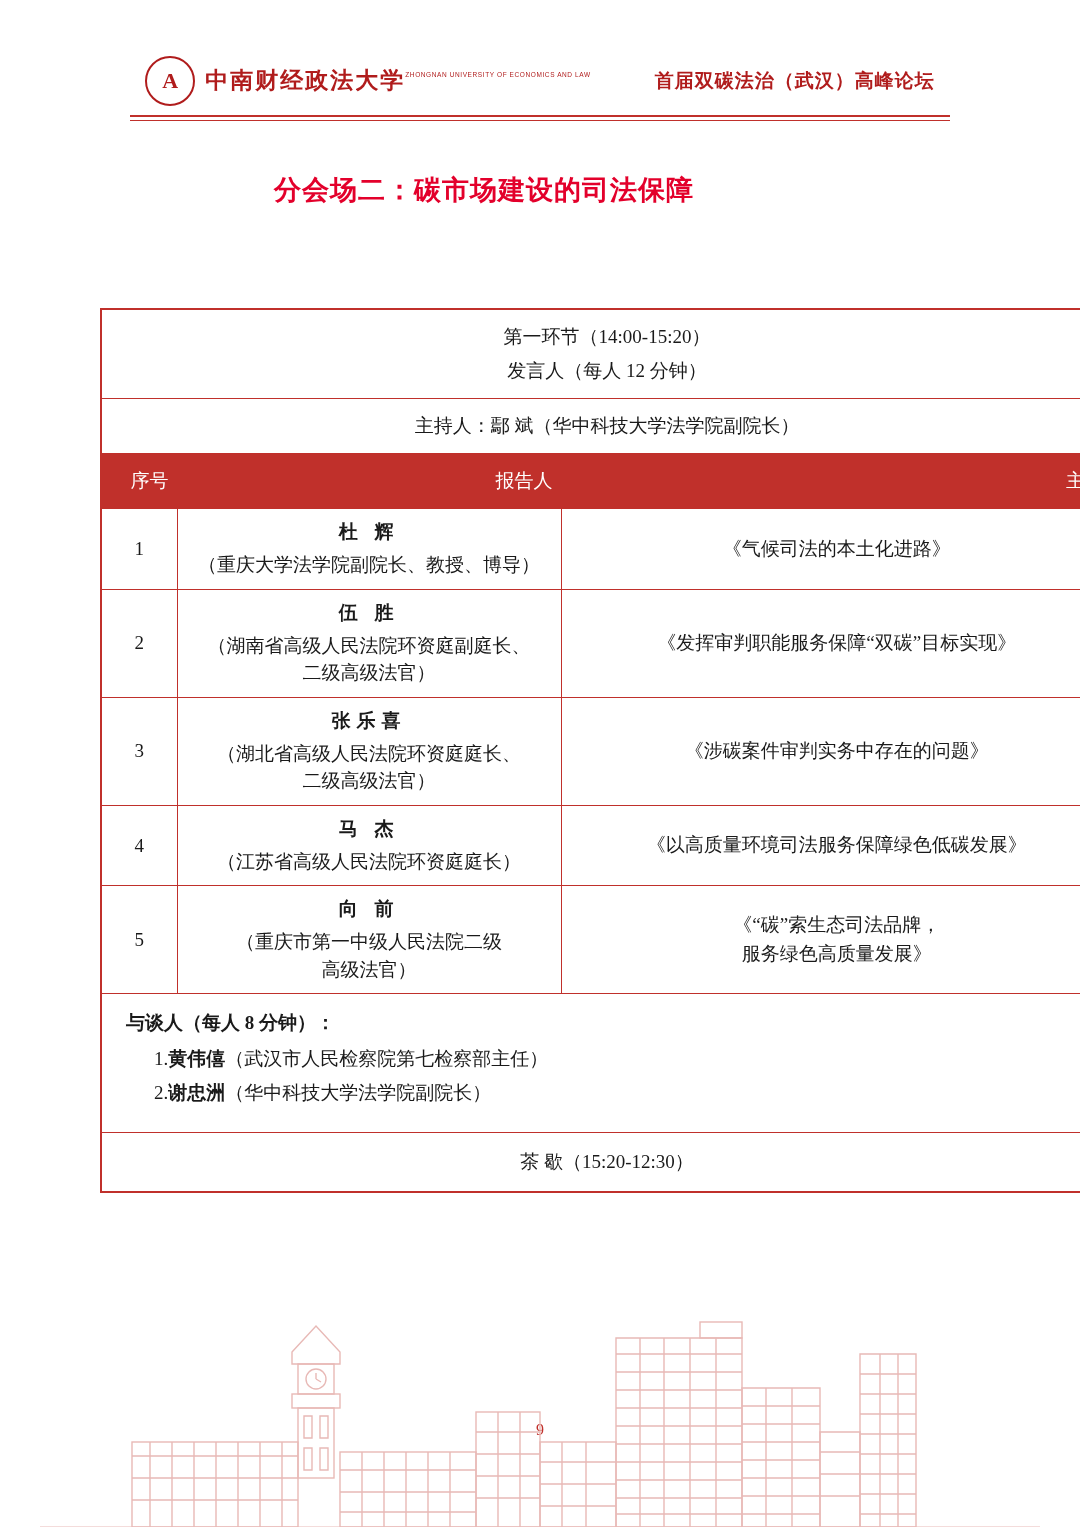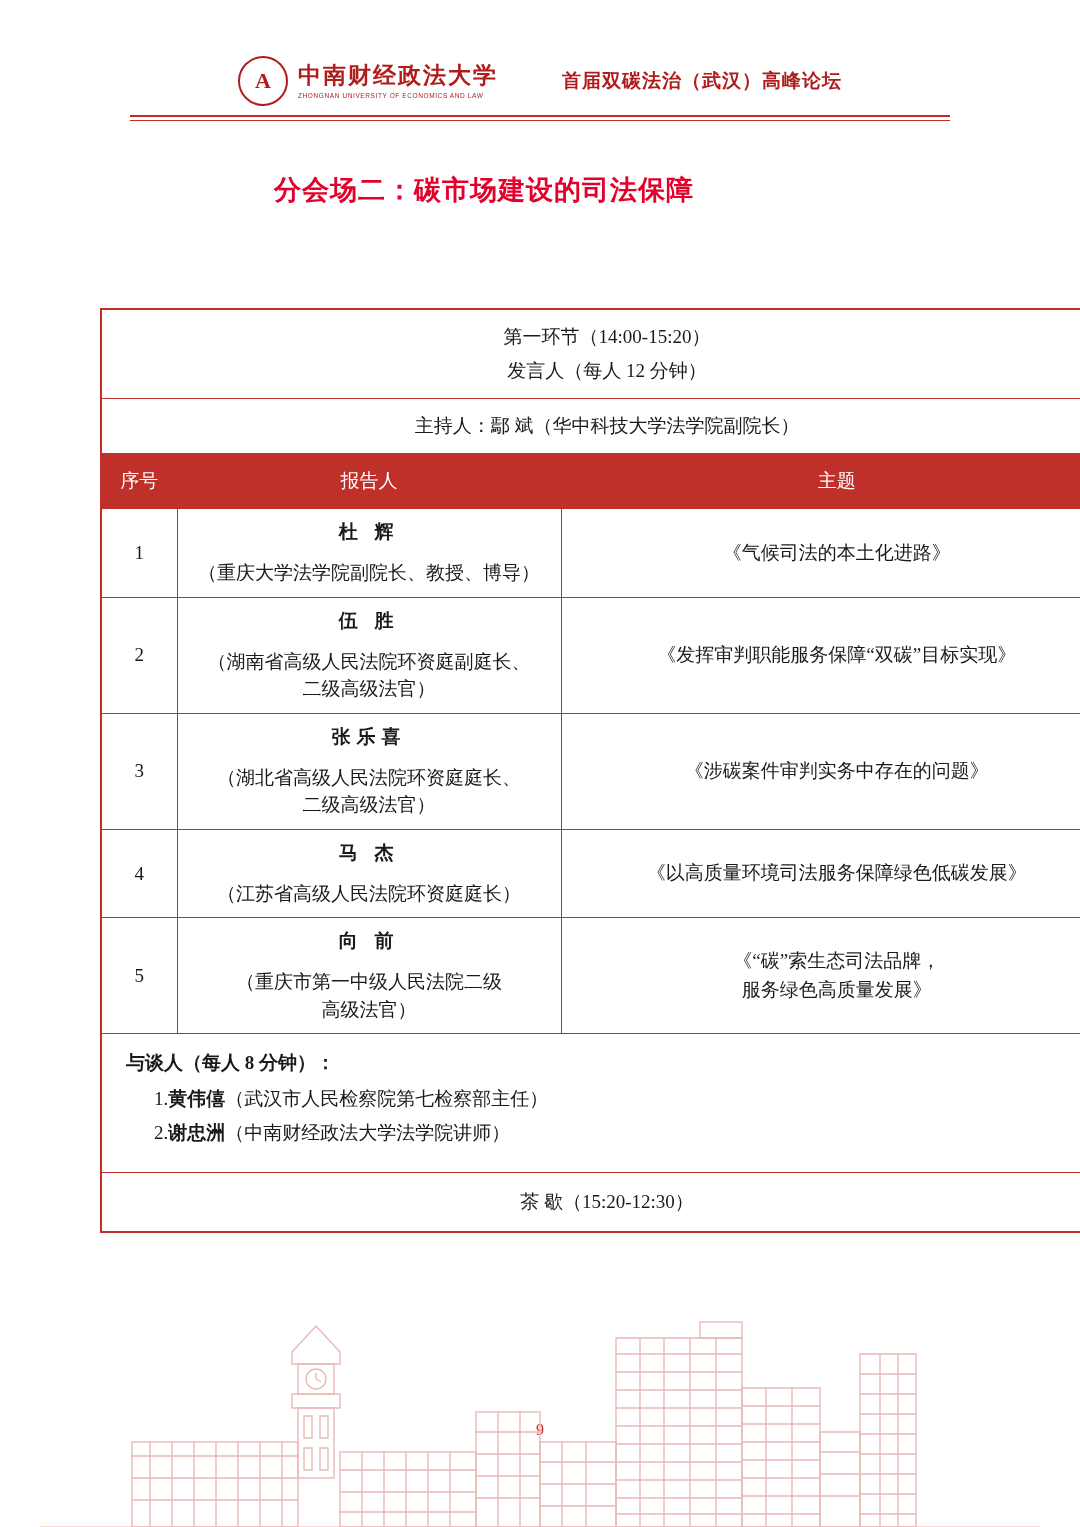--- a/index.html
+++ b/index.html
@@ -20,21 +20,21 @@
   }
   .header-inner{display:flex;align-items:center;gap:64px;}
   .logo-wrap{display:flex;align-items:center;gap:10px;}
   .logo-seal{
     width:46px;height:46px;border-radius:50%;
     border:2px solid #b01c1c;
     display:flex;align-items:center;justify-content:center;
     color:#b01c1c;font-weight:bold;font-size:22px;
     font-family:"Liberation Serif", serif;
   }
-  .logo-text{display:flex;flex-direction:column;justify-content:center;}
+  .logo-text{display:flex;flex-direction:row;justify-content:center;}
   .logo-cn{
     color:#b01c1c;font-size:23px;font-weight:bold;letter-spacing:2px;
     font-family:"Liberation Serif", serif;line-height:1.1;
   }
   .logo-en{
     color:#b01c1c;font-size:6.5px;letter-spacing:.6px;margin-top:3px;
     font-family:"Liberation Sans", sans-serif;white-space:nowrap;
   }
   .header-title{
     color:#b01c1c;font-size:19px;font-weight:bold;letter-spacing:1px;
@@ -74,28 +74,28 @@
     vertical-align:middle;
   }
   .row-head td{
     text-align:center;border-bottom:none;padding:14px 8px 4px;
   }
   .row-head2 td{
     text-align:center;border-top:none;padding:4px 8px 14px;margin-top:43px;
   }
   .row-host td{text-align:center;padding:14px 8px;}
   .hdr td{
-    background:#c0302b;color:#ffffff;text-align:center;
+    background:#c0302b;color:#ffffff;text-align:right;
     font-size:19px;padding:14px 8px;border-color:#c0302b;
   }
   .c-no{width:76px;text-align:center;}
   .c-person{width:384px;text-align:center;}
   .c-topic{text-align:center;}
   .person-name{font-weight:bold;letter-spacing:6px;display:block;}
-  .person-role{display:block;margin-top:14px;line-height:1.45;}
+  .person-role{display:block;margin-top:6px;line-height:1.45;}
   .topic-line{line-height:1.5;}
   .discussants{padding:16px 24px 18px !important;text-align:left;}
   .disc-title{font-weight:bold;margin-bottom:10px;}
   .disc-item{margin:8px 0 8px 28px;}
   .disc-item b{font-weight:bold;}
   .break td{text-align:center;padding:16px 8px;}
 
   
   .footer-art{
     position:absolute;left:0;bottom:0;width:1080px;height:235px;
@@ -206,21 +206,21 @@
         </td>
       </tr>
 
       <tr>
         <td colspan="3" class="discussants">
           <div class="disc-title">与谈人（每人 8 分钟）：</div>
           <div class="disc-item">
             <span>1.</span><b>黄伟僖</b><span>（武汉市人民检察院第七检察部主任）</span>
           </div>
           <div class="disc-item">
-            <span>2.</span><b>谢忠洲</b><span>（中南财经政法大学法学院讲师）</span>
+            <span>2.</span><b>谢忠洲</b><span>（华中科技大学法学院副院长）</span>
           </div>
         </td>
       </tr>
 
       <tr class="break">
         <td colspan="3">茶  歇（15:20-12:30）</td>
       </tr>
     </tbody>
   </table>
 

